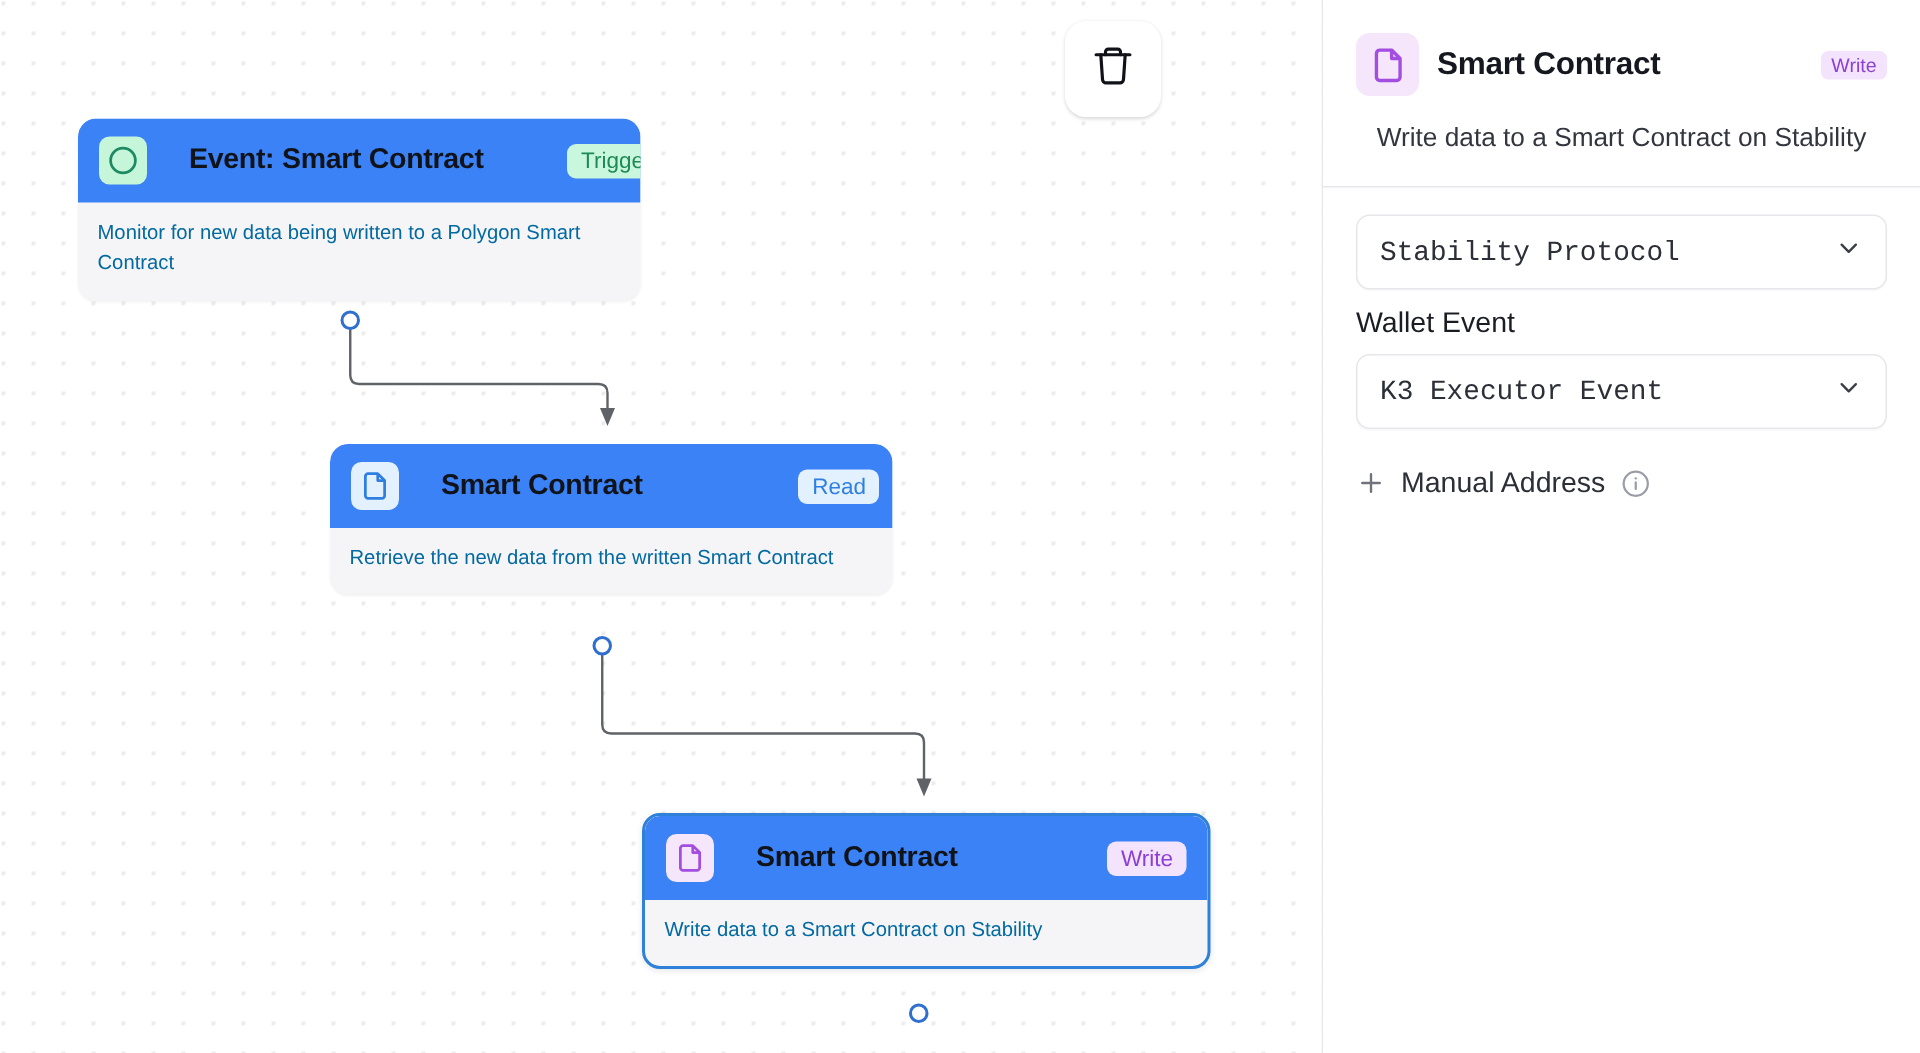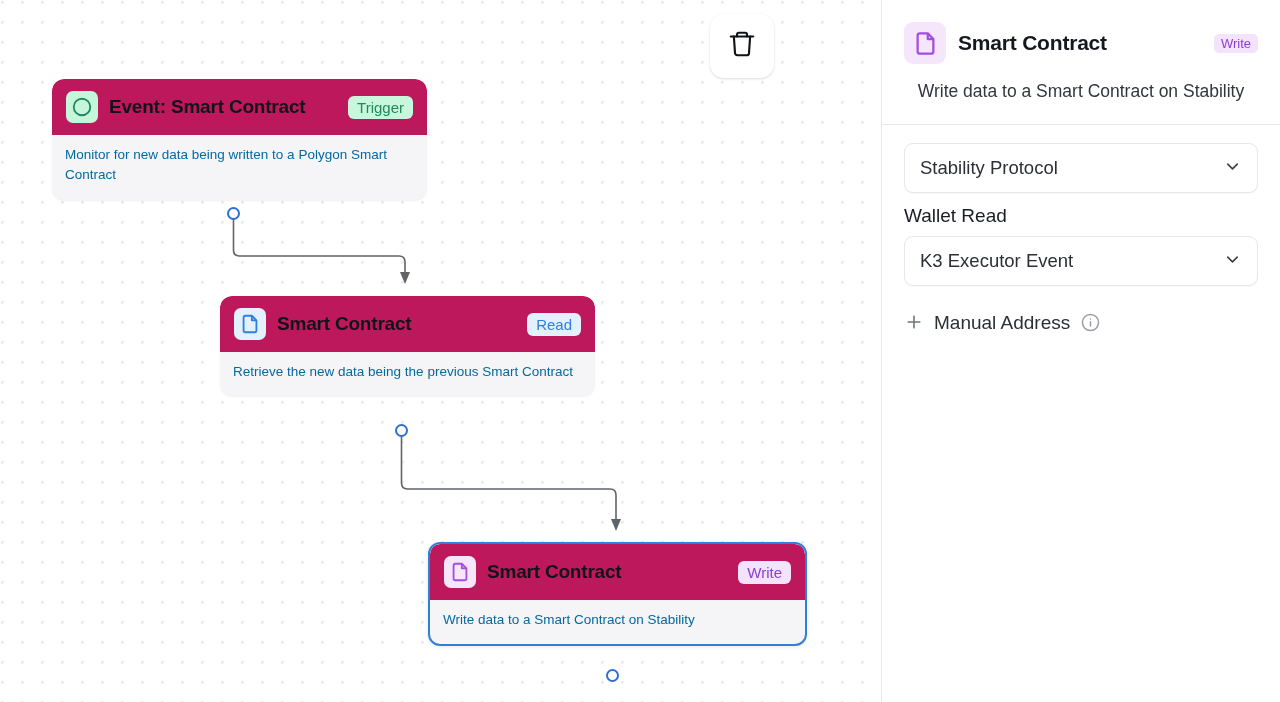--- a/index.html
+++ b/index.html
@@ -53,24 +53,24 @@
     border-radius: 12px;
     background: #f5f5f7;
     box-shadow: 0 1px 2px rgba(16,24,40,.06);
     overflow: hidden;
   }
   .node.selected {
     border: 2px solid #2f80d8;
     box-shadow: 0 1px 4px rgba(16,24,40,.10);
   }
   .node-header {
-    background: #be185d;
-    display: flex;
-    align-items: center;
-    gap: 11px;
+    background: #3b82f6;
+    display: flex;
+    align-items: center;
+    gap: 28px;
     padding: 12px 14px;
     border-radius: 12px 12px 0 0;
   }
   .node.selected .node-header { border-radius: 10px 10px 0 0; }
 
   .node-icon {
     width: 32px;
     height: 32px;
     border-radius: 7px;
     display: flex;
@@ -193,20 +193,21 @@
   .select {
     height: 48px;
     border: 1px solid #e6e7eb;
     border-radius: 9px;
     display: flex;
     align-items: center;
     padding: 0 15px;
     background: #ffffff;
     cursor: pointer;
     box-shadow: 0 1px 1px rgba(16,24,40,.03);
+    font-family: Liberation Mono, monospace;
   }
   .select-value {
     flex: 1 1 auto;
     font-size: 18.5px;
     color: #2c2f37;
     white-space: nowrap;
     overflow: hidden;
     text-overflow: ellipsis;
   }
 
@@ -265,21 +266,21 @@
         <span class="node-icon icon-read">
           <svg width="22" height="22" viewBox="0 0 24 24" fill="none" stroke="#2f7fe0" stroke-width="2" stroke-linejoin="round">
             <path d="M14 3H7a2 2 0 0 0-2 2v14a2 2 0 0 0 2 2h10a2 2 0 0 0 2-2V8z"></path>
             <path d="M14 3v5h5"></path>
           </svg>
         </span>
         <span class="node-title">Smart Contract</span>
         <span class="node-spacer"></span>
         <span class="badge badge-read">Read</span>
       </div>
-      <div class="node-body">Retrieve the new data being the previous Smart Contract</div>
+      <div class="node-body">Retrieve the new data from the written Smart Contract</div>
     </div>
 
     <div class="node selected" id="node-write">
       <div class="node-header">
         <span class="node-icon icon-write">
           <svg width="22" height="22" viewBox="0 0 24 24" fill="none" stroke="#a34ee0" stroke-width="2" stroke-linejoin="round">
             <path d="M14 3H7a2 2 0 0 0-2 2v14a2 2 0 0 0 2 2h10a2 2 0 0 0 2-2V8z"></path>
             <path d="M14 3v5h5"></path>
           </svg>
         </span>
@@ -317,21 +318,21 @@
 
       <div class="select">
         <span class="select-value">Stability Protocol</span>
         <span>
           <svg width="19" height="19" viewBox="0 0 24 24" fill="none" stroke="#3c3f47" stroke-width="2" stroke-linecap="round" stroke-linejoin="round">
             <path d="M6 9l6 6 6-6"></path>
           </svg>
         </span>
       </div>
 
-      <div class="field-label">Wallet Read</div>
+      <div class="field-label">Wallet Event</div>
       <div class="select">
         <span class="select-value">K3 Executor Event</span>
         <span>
           <svg width="19" height="19" viewBox="0 0 24 24" fill="none" stroke="#3c3f47" stroke-width="2" stroke-linecap="round" stroke-linejoin="round">
             <path d="M6 9l6 6 6-6"></path>
           </svg>
         </span>
       </div>
 
       <div class="manual-row">

